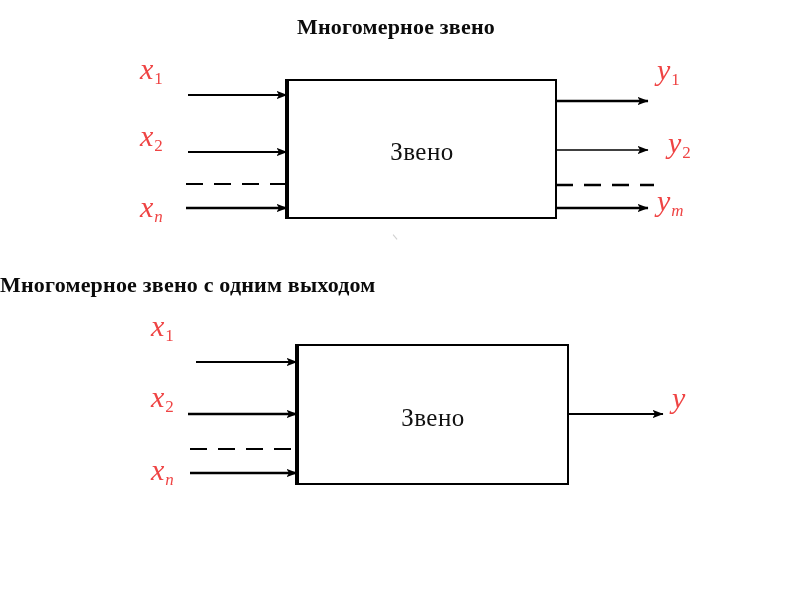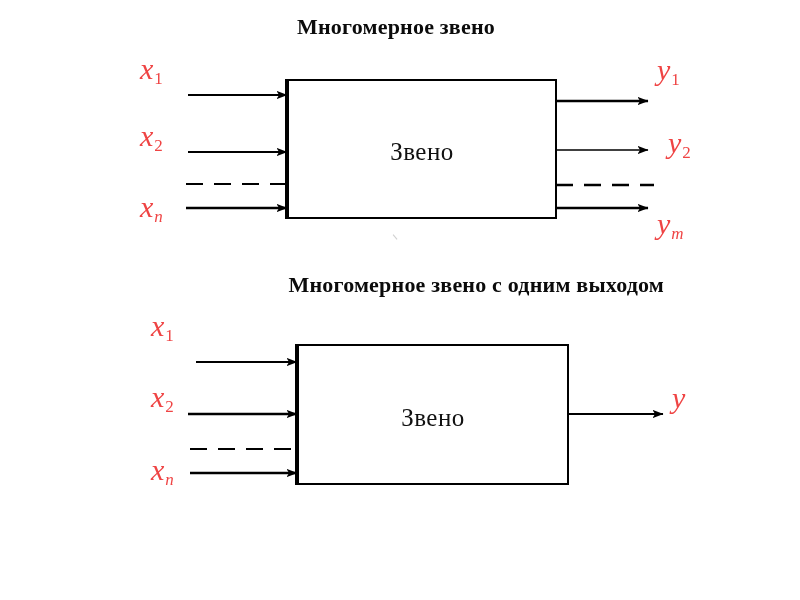--- a/index.html
+++ b/index.html
@@ -25,21 +25,21 @@
   .title {
     position: absolute;
     font-family: "Liberation Serif", "DejaVu Serif", serif;
     font-weight: bold;
     font-size: 22px;
     letter-spacing: 0.2px;
     white-space: nowrap;
     color: #0b0b0b;
   }
   #title-1 { left: 0; top: 14px; width: 792px; text-align: center; }
-  #title-2 { left: 0; top: 272px; width: 634px; text-align: right; margin-left: 30px; }
+  #title-2 { left: 0; top: 272px; width: 634px; text-align: left; }
 
   .block {
     position: absolute;
     box-sizing: border-box;
     background: #ffffff;
     border: 2px solid #000000;
     border-left-width: 4px;
     display: flex;
     align-items: center;
     justify-content: center;
@@ -138,21 +138,21 @@
 <div class="var" style="left:140px; top:192px;">
   <span>x</span><sub class="ital">n</sub>
 </div>
 
 <div class="var" style="left:657px; top:55px;">
   <span>y</span><sub>1</sub>
 </div>
 <div class="var" style="left:668px; top:128px;">
   <span>y</span><sub>2</sub>
 </div>
-<div class="var" style="left:657px; top:209px;">
+<div class="var" style="left:657px; top:186px;">
   <span>y</span><sub class="ital">m</sub>
 </div>
 
 <div class="var" style="left:151px; top:311px;">
   <span>x</span><sub>1</sub>
 </div>
 <div class="var" style="left:151px; top:382px;">
   <span>x</span><sub>2</sub>
 </div>
 <div class="var" style="left:151px; top:455px;">

